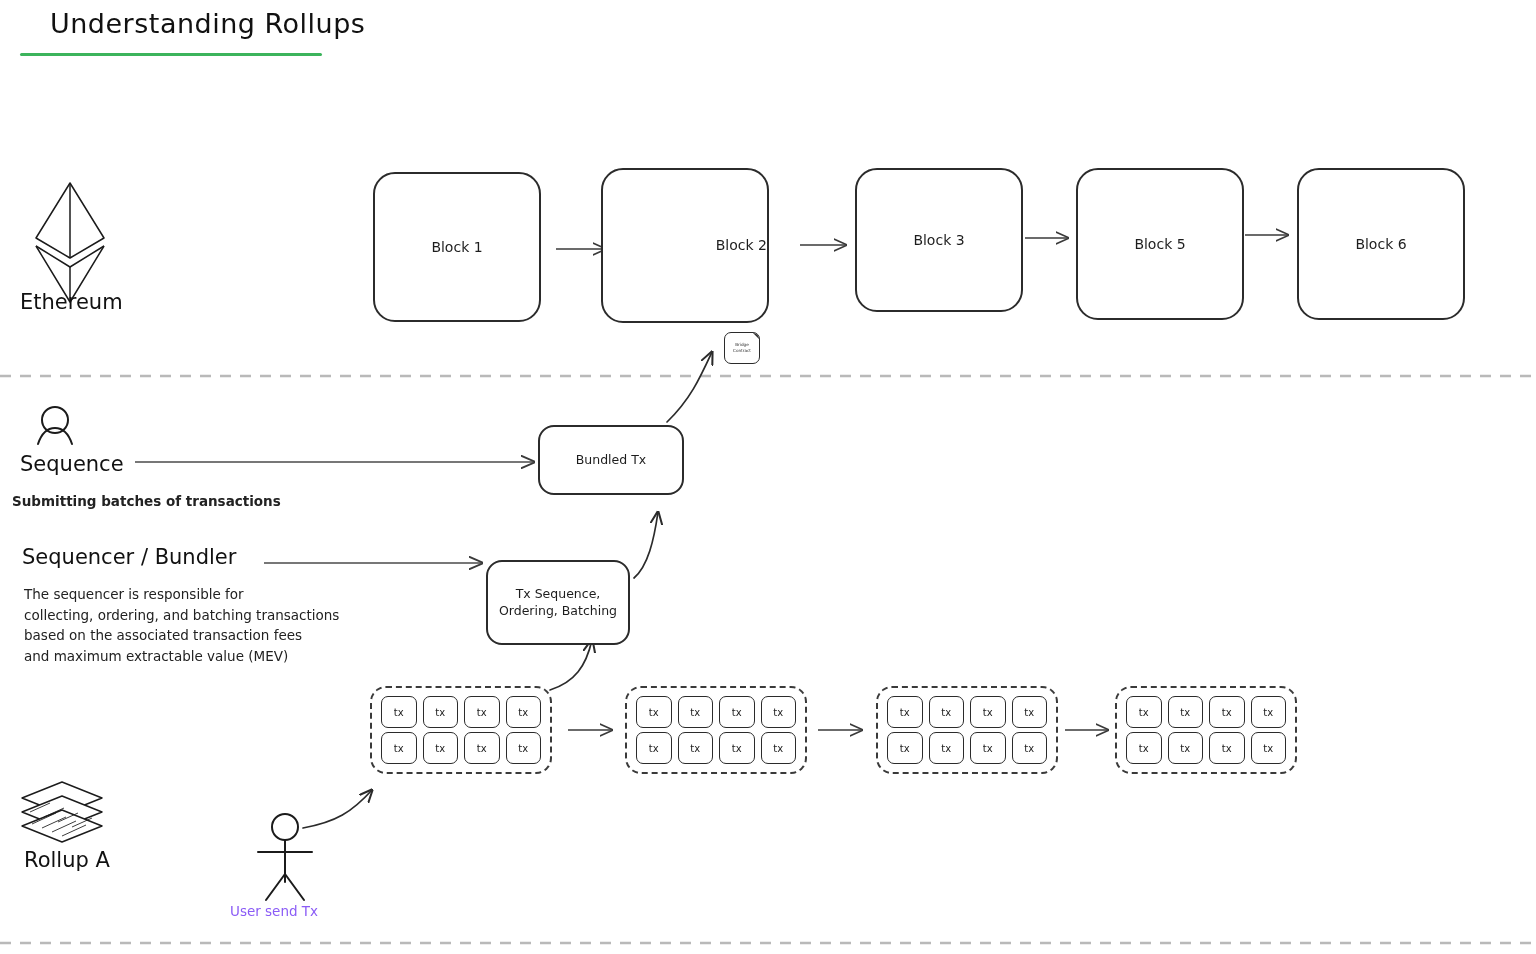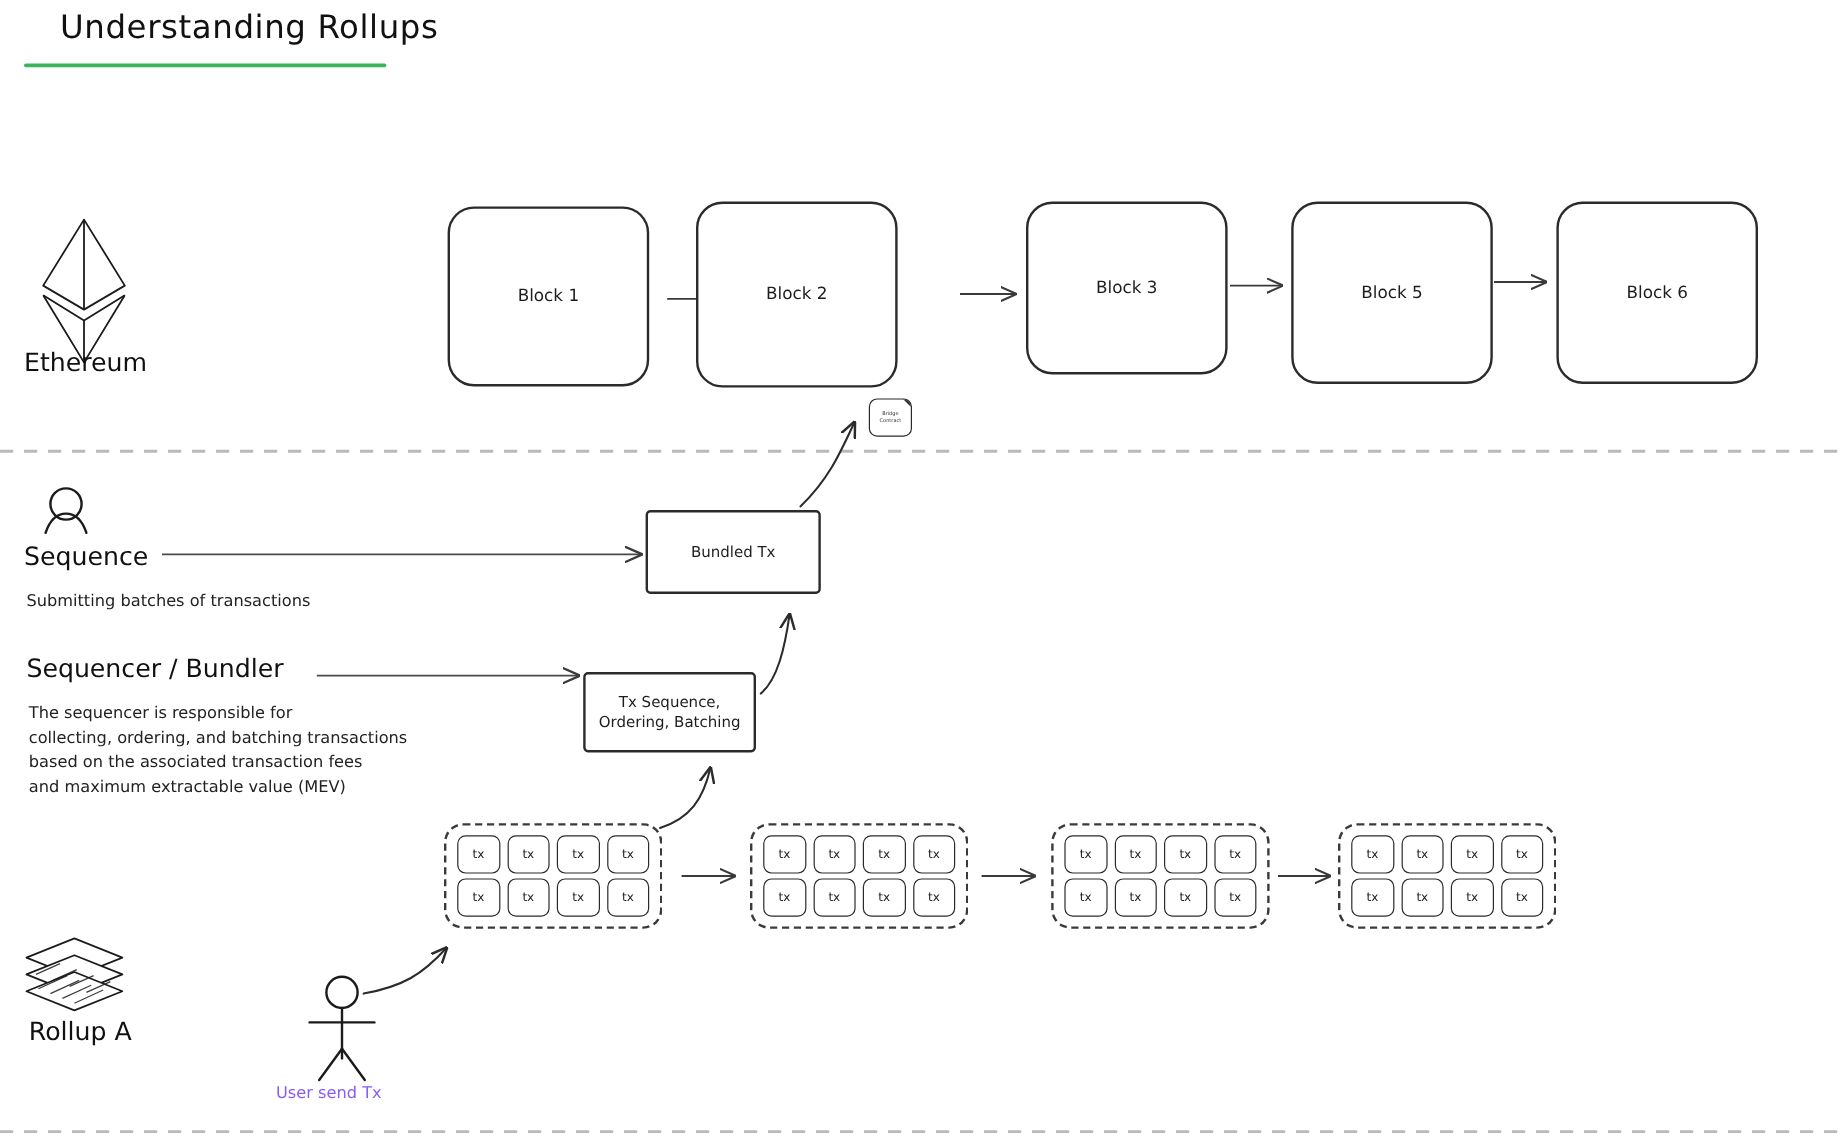--- a/index.html
+++ b/index.html
@@ -45,21 +45,21 @@
     border-radius: 22px;
     background: #fff;
     display: flex;
     align-items: center;
     justify-content: center;
     text-align: center;
     font-size: 14px;
     color: #1d1d1d;
     line-height: 1.35;
   }
-  .node.small { border-radius: 4px; font-size: 12.5px; }
+  .node.small { border-radius: 16px; font-size: 12.5px; }
 
   .eth-block { width: 168px; height: 150px; top: 172px; }
 
   
   .tx-group {
     position: absolute;
     top: 686px;
     height: 88px;
     border: 2px dashed #3a3a3a;
     border-radius: 16px;
@@ -223,52 +223,52 @@
     <g>
       <path d="M303,828 C336,822 352,812 372,790" fill="none" stroke="#2b2b2b" stroke-width="1.7" stroke-linecap="round" marker-end="url(#ahd)"></path>
     </g>
   </svg>
 
   <div class="txt side-label" style="left:20px; top:290px;">Ethereum</div>
 
   <div class="node eth-block" style="left:373px;">
     <span>Block 1</span>
   </div>
-  <div class="node eth-block" style="left:580px; top:168px; height:155px;">
+  <div class="node eth-block" style="left:601px; top:168px; height:155px;justify-content:flex-end;">
     <span>Block 2</span>
   </div>
   <div class="node eth-block" style="left:855px; top:168px; height:144px;">
     <span>Block 3</span>
   </div>
   <div class="node eth-block" style="left:1076px; top:168px; height:152px;">
     <span>Block 5</span>
   </div>
   <div class="node eth-block" style="left:1297px; top:168px; height:152px;">
     <span>Block 6</span>
   </div>
 
   <div id="bridge-contract">
     <span style="white-space:pre-line;">Bridge
 Contract</span>
   </div>
 
   <div class="txt side-label" style="left:20px; top:452px;">Sequence</div>
-  <div class="side-sub" style="left:22px; top:491px;">Submitting batches of transactions</div>
+  <div class="side-sub" style="left:12px; top:491px;font-weight:bold;">Submitting batches of transactions</div>
 
   <div class="node small" style="left:538px; top:425px; width:146px; height:70px;">
     <span>Bundled Tx</span>
   </div>
 
   <div class="txt side-label" style="left:22px; top:545px;">Sequencer / Bundler</div>
   <div class="side-sub" style="left:24px; top:584px;">The sequencer is responsible for
 collecting, ordering, and batching transactions
 based on the associated transaction fees
 and maximum extractable value (MEV)</div>
 
-  <div class="node small" style="left:486px; top:560px; width:144px; height:67px;">
+  <div class="node small" style="left:486px; top:560px; width:144px; height:85px;">
     <span style="white-space:pre-line;">Tx Sequence,
 Ordering, Batching</span>
   </div>
 
   <div class="txt side-label" style="left:24px; top:848px;">Rollup A</div>
 
   <div class="tx-group" style="left:370px; width:182px;">
       <div class="tx-cell">tx</div>
       <div class="tx-cell">tx</div>
       <div class="tx-cell">tx</div>

